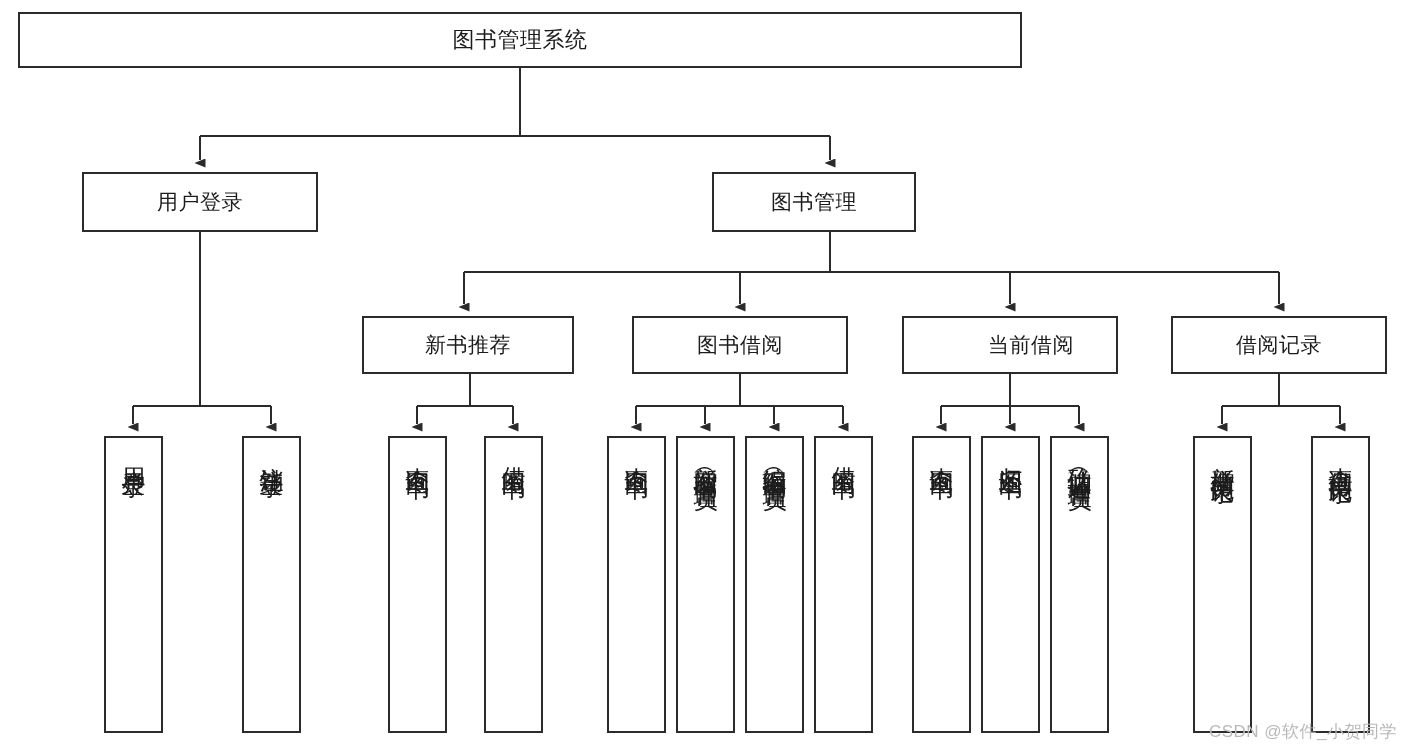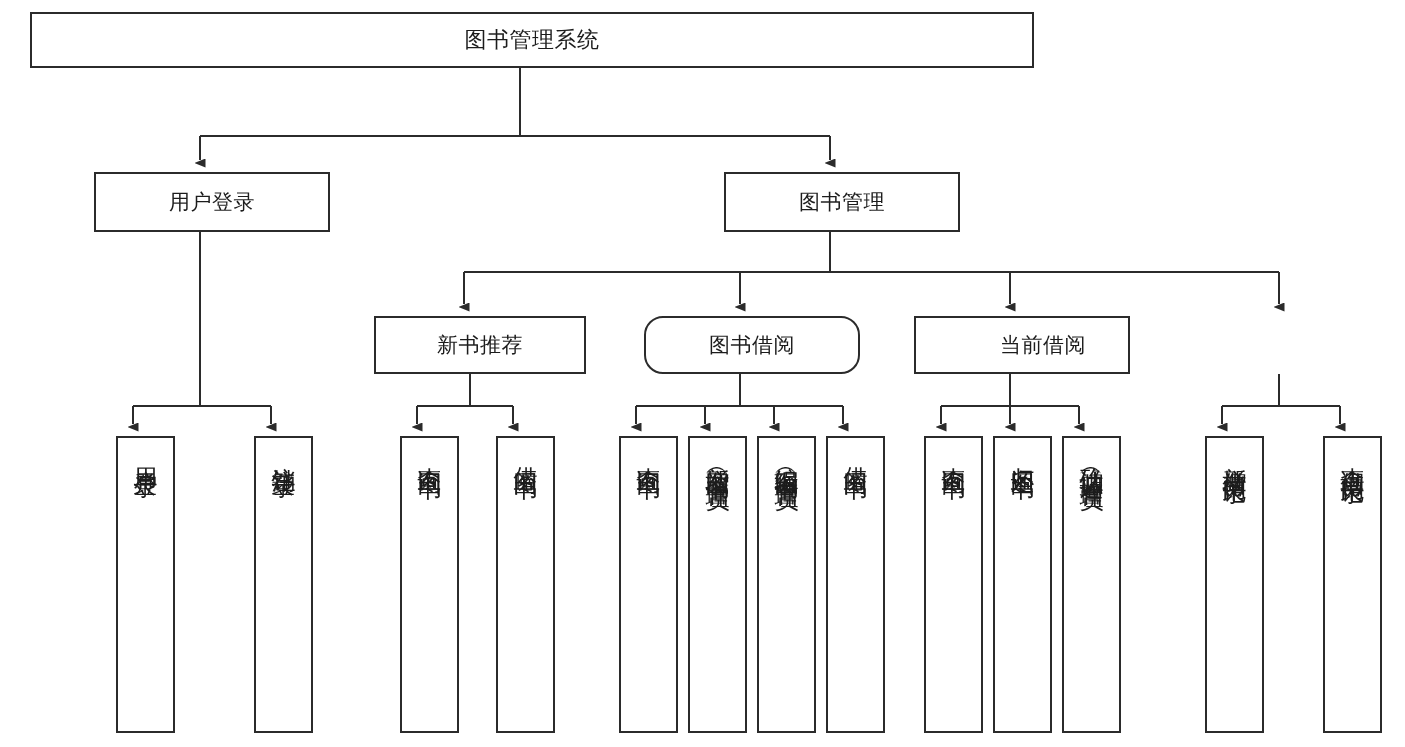--- a/index.html
+++ b/index.html
@@ -26,21 +26,20 @@
   }
   .node {
     position: absolute;
     box-sizing: border-box;
     background: #ffffff;
     border: 2px solid #2b2b2b;
     display: flex;
     align-items: center;
     justify-content: center;
     color: #1c1c1c;
-    margin-left: 12px;
   }
   .node-label {
     display: block;
     text-align: center;
     line-height: 1.12;
     letter-spacing: 0.5px;
   }
   .node.horizontal .node-label {
     writing-mode: horizontal-tb;
     font-size: 21px;
@@ -127,36 +126,39 @@
   </svg>
 
   <div class="node horizontal root" style="left:18px; top:12px; width:1004px; height:56px;">
     <span class="node-label">图书管理系统</span>
   </div>
 
   <div class="node horizontal" style="left:82px; top:172px; width:236px; height:60px;">
     <span class="node-label">用户登录</span>
   </div>
 
-  <div class="node horizontal" style="left:712px; top:172px; width:236px; height:60px;">
+  <div class="node horizontal" style="left:712px; top:172px; width:204px; height:60px;">
     <span class="node-label">图书管理</span>
   </div>
 
   <div class="node horizontal" style="left:362px; top:316px; width:212px; height:58px;">
     <span class="node-label">新书推荐</span>
   </div>
 
-  <div class="node horizontal" style="left:632px; top:316px; width:216px; height:58px;border-radius:19px;">
+  <div class="node horizontal" style="left:632px; top:316px; width:216px; height:58px;">
     <span class="node-label">图书借阅</span>
   </div>
 
   <div class="node horizontal" style="left:902px; top:316px; width:216px; height:58px;padding-left:42px;">
     <span class="node-label">当前借阅</span>
   </div>
 
+  <div class="node horizontal" style="left:1171px; top:316px; width:216px; height:58px;">
+    <span class="node-label">借阅记录</span>
+  </div>
 
   <div class="node vertical" style="left:104px; top:436px; width:59px; height:297px;">
     <span class="node-label">用户登录</span>
   </div>
 
   <div class="node vertical" style="left:242px; top:436px; width:59px; height:297px;">
     <span class="node-label">注销登录</span>
   </div>
 
   <div class="node vertical" style="left:388px; top:436px; width:59px; height:297px;">
@@ -196,14 +198,15 @@
   </div>
 
   <div class="node vertical" style="left:1193px; top:436px; width:59px; height:297px;">
     <span class="node-label">新增借阅记录</span>
   </div>
 
   <div class="node vertical" style="left:1311px; top:436px; width:59px; height:297px;">
     <span class="node-label">查询借阅记录</span>
   </div>
 
+  <div class="watermark">CSDN @软件_小贺同学</div>
 
 </div>
 
 </body></html>

